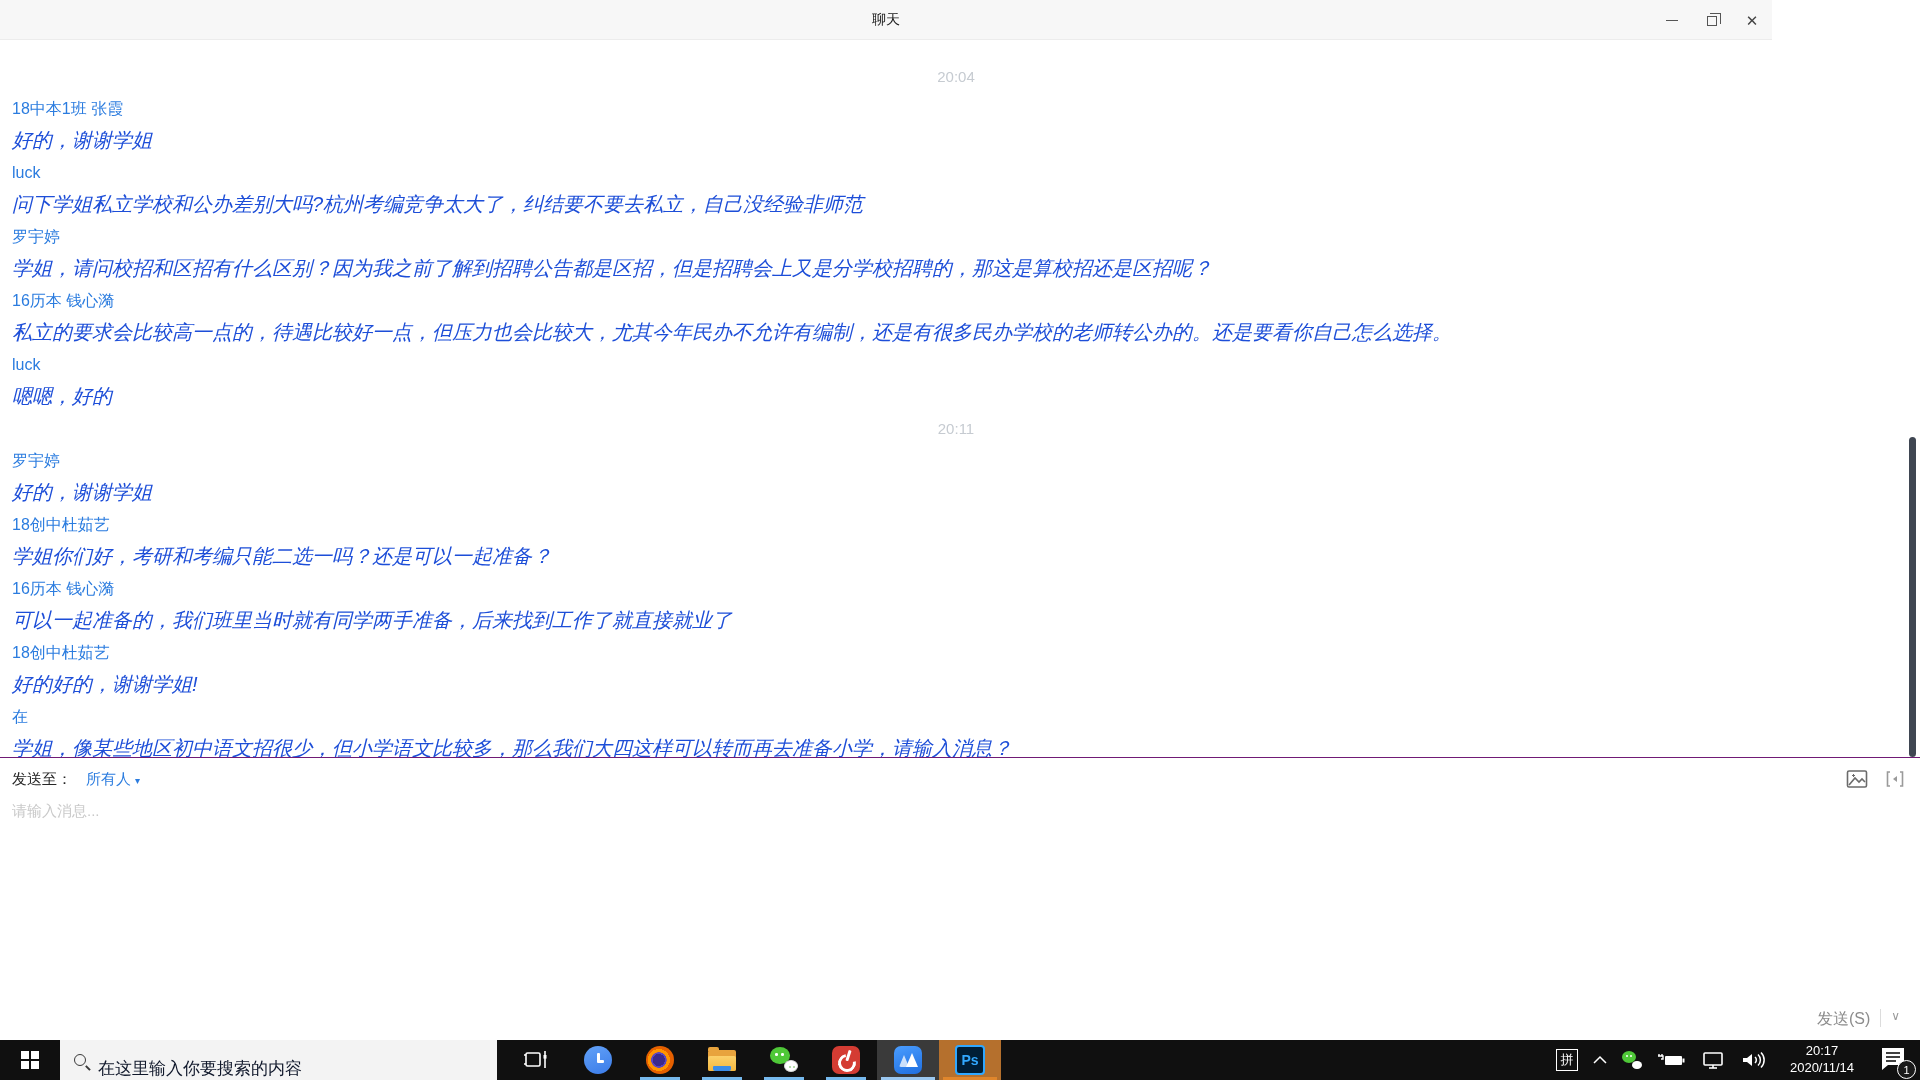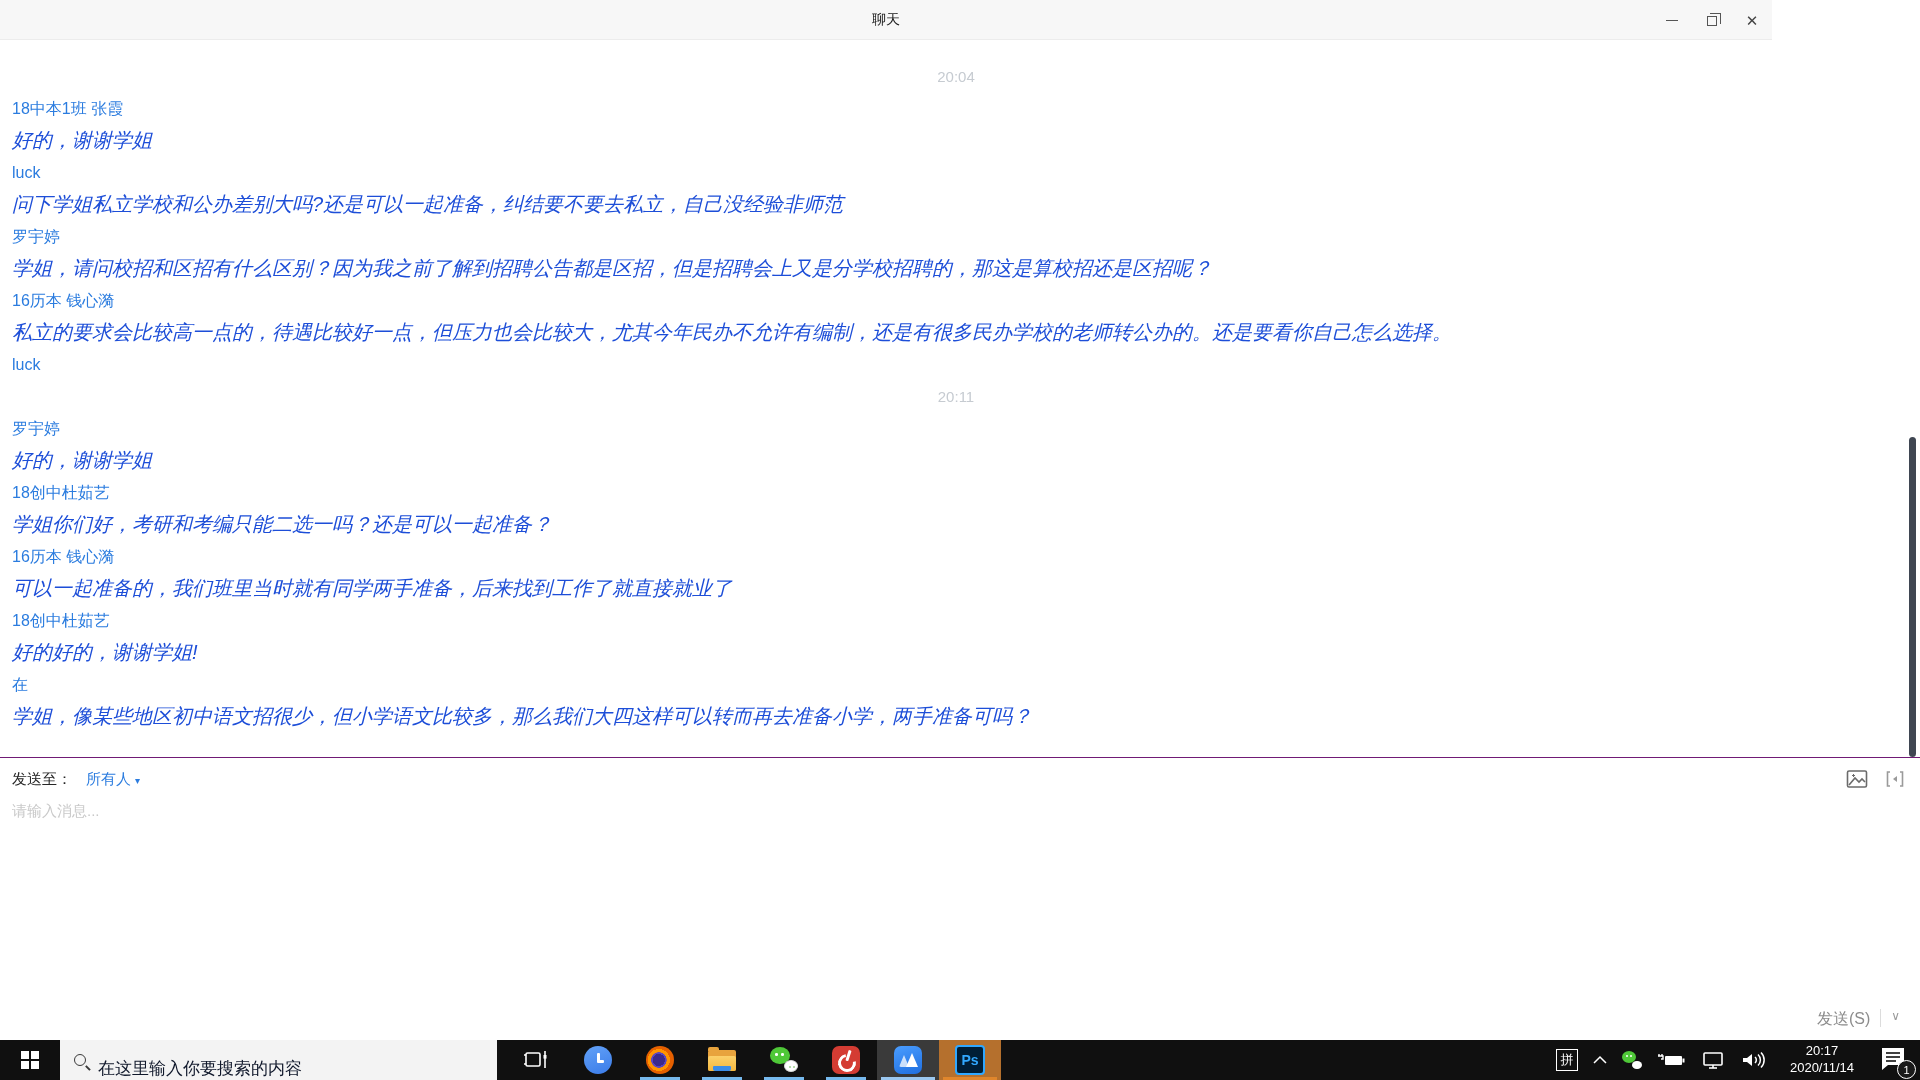--- a/index.html
+++ b/index.html
@@ -108,37 +108,38 @@
         <span class="close-glyph">✕</span>
       </div>
   </div>
 </div>
 
 <div class="chat-area" id="chat-area">
     <div class="chat-time">20:04</div>
     <div class="chat-sender">18中本1班 张霞</div>
     <div class="chat-text">好的，谢谢学姐</div>
     <div class="chat-sender">luck</div>
-    <div class="chat-text">问下学姐私立学校和公办差别大吗?还是可以一起准备，纠结要不要去私立，自己没经验非师范</div>
+    <div class="chat-text">问下学姐私立学校和公办差别大吗?杭州考编竞争太大了，纠结要不要去私立，自己没经验非师范</div>
     <div class="chat-sender">罗宇婷</div>
     <div class="chat-text">学姐，请问校招和区招有什么区别？因为我之前了解到招聘公告都是区招，但是招聘会上又是分学校招聘的，那这是算校招还是区招呢？</div>
     <div class="chat-sender">16历本 钱心漪</div>
     <div class="chat-text">私立的要求会比较高一点的，待遇比较好一点，但压力也会比较大，尤其今年民办不允许有编制，还是有很多民办学校的老师转公办的。还是要看你自己怎么选择。</div>
     <div class="chat-sender">luck</div>
+    <div class="chat-text">嗯嗯，好的</div>
     <div class="chat-time">20:11</div>
     <div class="chat-sender">罗宇婷</div>
     <div class="chat-text">好的，谢谢学姐</div>
     <div class="chat-sender">18创中杜茹艺</div>
     <div class="chat-text">学姐你们好，考研和考编只能二选一吗？还是可以一起准备？</div>
     <div class="chat-sender">16历本 钱心漪</div>
     <div class="chat-text">可以一起准备的，我们班里当时就有同学两手准备，后来找到工作了就直接就业了</div>
     <div class="chat-sender">18创中杜茹艺</div>
     <div class="chat-text">好的好的，谢谢学姐!</div>
     <div class="chat-sender">在</div>
-    <div class="chat-text">学姐，像某些地区初中语文招很少，但小学语文比较多，那么我们大四这样可以转而再去准备小学，两手准备可吗？</div>
+    <div class="chat-text">学姐，像某些地区初中语文招很少，但小学语文比较多，那么我们大四这样可以转而再去准备小学，请输入消息？</div>
   </div>
 <div class="scrollbar-thumb"></div>
 
 <div class="composer">
   <div class="sendto-row">
     <span class="sendto-label">发送至：</span>
     <span class="sendto-value">
       <span>所有人</span><span class="sendto-caret">▾</span>
     </span>
     <span class="composer-icons">

